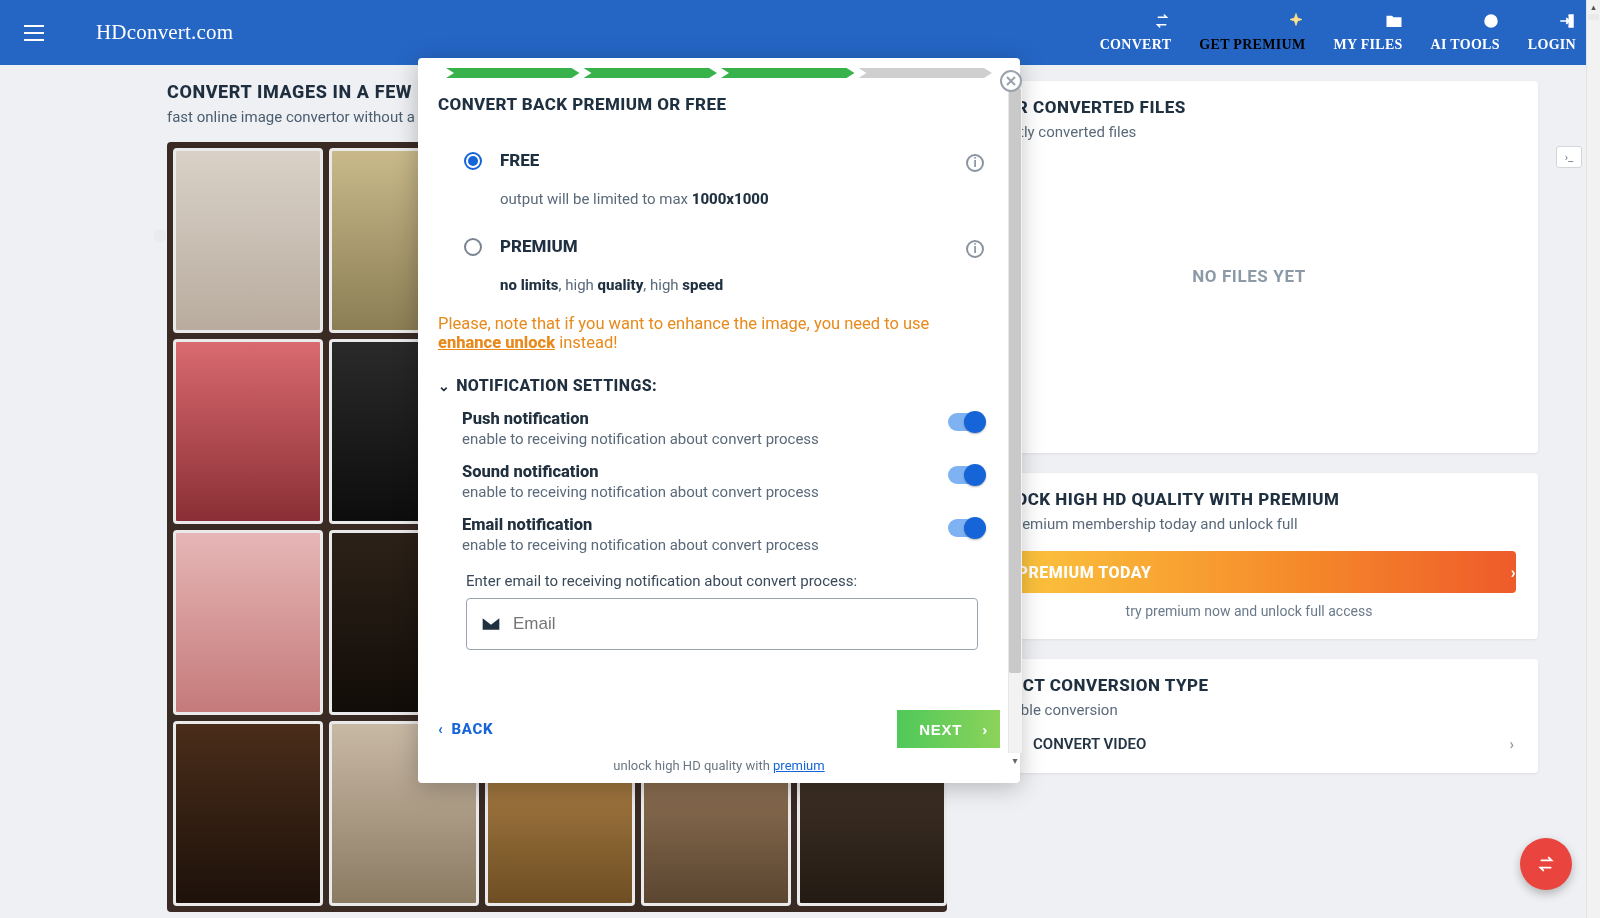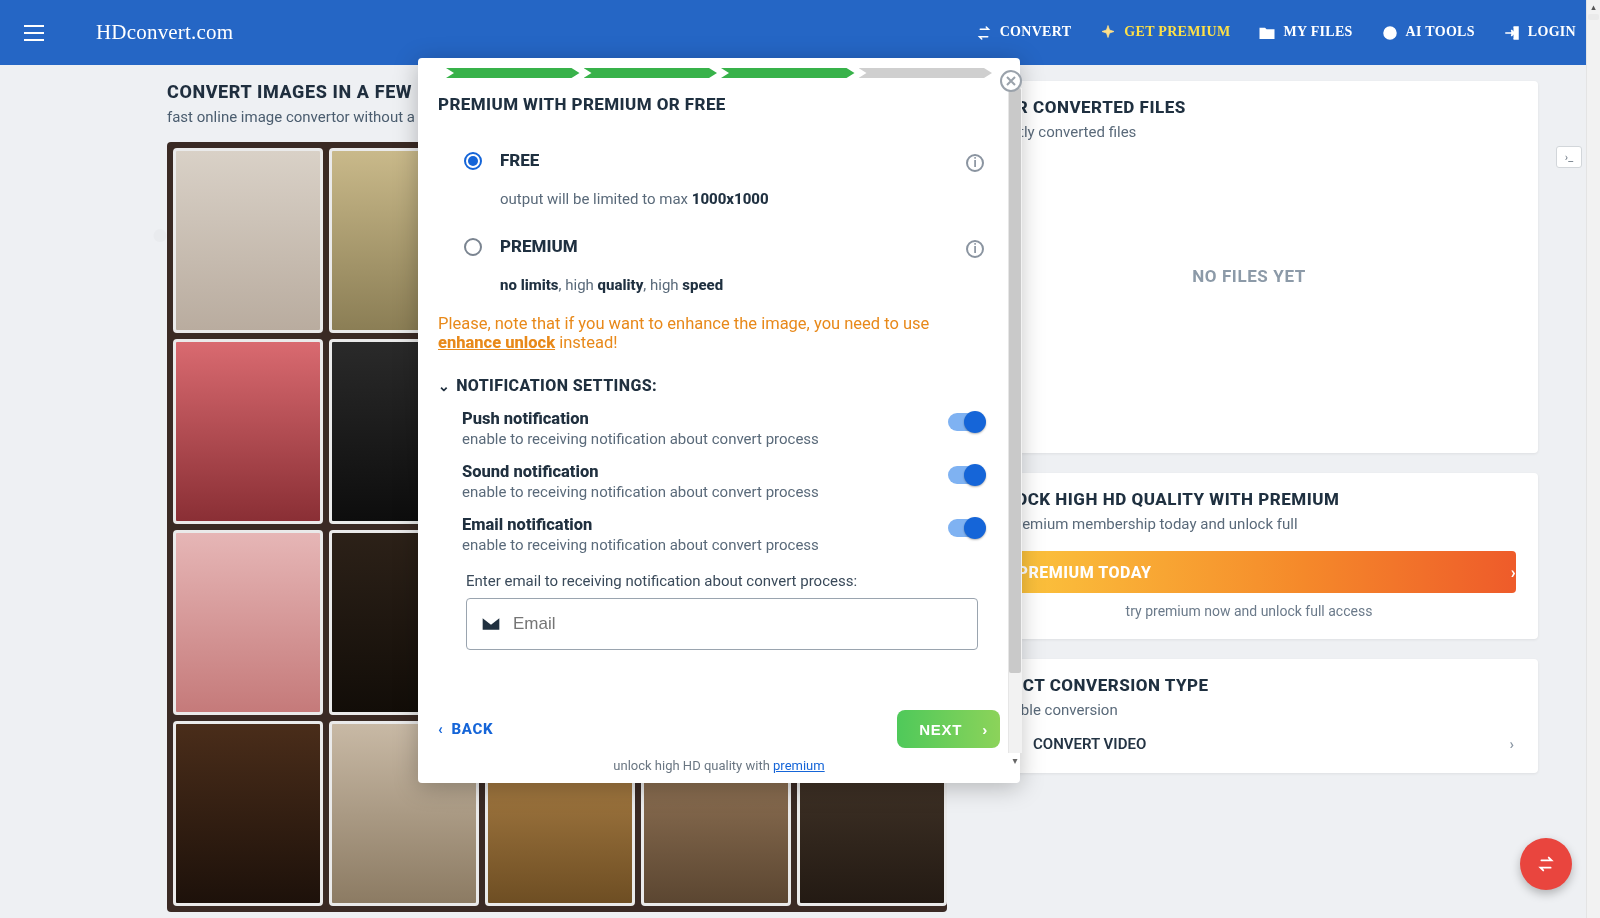--- a/index.html
+++ b/index.html
@@ -3,23 +3,23 @@
 <meta charset="utf-8">
 <style>
 * { margin: 0; padding: 0; box-sizing: border-box; }
 body { font-family: -apple-system, BlinkMacSystemFont, "Segoe UI", Roboto, Helvetica, Arial, sans-serif; background: #eef0f3; overflow: hidden; height: 918px; width: 1600px; position: relative; }
 
 .header { height: 65px; background: #2566c5; display: flex; align-items: center; padding: 0 24px; color: #fff; font-family: Liberation Serif, serif; }
 .menu-btn { width: 36px; height: 36px; display: flex; flex-direction: column; justify-content: center; gap: 5px; cursor: pointer; }
 .menu-btn span { display: block; height: 2px; background: #fff; width: 20px; }
 .brand { font-size: 21px; font-weight: 400; margin-left: 36px; letter-spacing: .2px; }
 .nav { margin-left: auto; display: flex; gap: 28px; align-items: center; }
-.nav-item { display: flex; align-items: flex-start; gap: 7px; font-weight: 700; font-size: 14px; cursor: pointer; letter-spacing: .3px; }
+.nav-item { display: flex; align-items: flex-end; gap: 7px; font-weight: 700; font-size: 14px; cursor: pointer; letter-spacing: .3px; flex-direction: column; }
 .nav-item svg, .nav-item .ic { width: 18px; height: 18px; fill: #fff; stroke: #fff; }
-.nav-item.premium { color: #fde047; }
+.nav-item.premium { color: #000000; }
 .nav-item.premium svg { fill: #ffe08a; stroke: #ffe08a; }
 
 .bg-pattern { position: absolute; inset: 65px 0 0 0; background: #eef0f3; }
 .bg-pattern::before { content:''; position:absolute; inset:0; background-image: radial-gradient(circle at 10% 20%, rgba(0,0,0,.03) 6px, transparent 7px), radial-gradient(circle at 88% 30%, rgba(0,0,0,.03) 8px, transparent 9px); opacity:.7; }
 
 .main { position:absolute; top:65px; left:0; right:14px; bottom:0; display:flex; }
 .left-col { width: 960px; padding: 16px 0 0 167px; color:#1f2e3e; }
 .left-title { font-size: 18px; font-weight: 800; letter-spacing: .6px; margin-bottom: 6px; color:#1f2e3e; }
 .left-sub { font-size: 15px; color:#4b5d6f; margin-bottom: 16px; }
 
@@ -79,21 +79,21 @@
 .toggle { position:absolute; right:16px; top:14px; width:36px; height:18px; background:#7fb2f2; border-radius:10px; cursor:pointer; }
 .toggle::after { content:''; position:absolute; right:-2px; top:-2px; width:22px; height:22px; background:#1565d8; border-radius:50%; box-shadow:0 1px 2px rgba(0,0,0,.3); }
 
 .elabel { font-size:15px; color:#3a4a5a; padding: 14px 0 8px 28px; }
 .ebox { margin: 0 0 0 28px; border:1px solid #9aa4af; border-radius:4px; height:52px; display:flex; align-items:center; padding:0 14px; gap:12px; width: 512px; }
 .ebox svg { width:20px; height:16px; fill:#20303f; }
 .ebox input { border:none; outline:none; font-size:17px; color:#6a7682; flex:1; background:transparent; }
 
 .mfoot { padding: 18px 20px 10px 20px; display:flex; align-items:center; }
 .back { color:#1565d8; font-weight:800; letter-spacing:.7px; display:flex;align-items:center;gap:8px; cursor:pointer; font-size:15px; }
-.next { margin-left:auto; background: linear-gradient(90deg, #4fc95a, #8cd35a); color:#fff; font-weight:800; letter-spacing:.7px; height:38px; padding:0 38px 0 22px; border-radius:8px; display:flex;align-items:center; gap:12px; cursor:pointer; position:relative; border:none; font-size:15px; }
+.next { margin-left:auto; background: linear-gradient(90deg, #4fc95a, #8cd35a); color:#fff; font-weight:800; letter-spacing:.7px; height:38px; padding:0 38px 0 22px; border-radius:0; display:flex;align-items:center; gap:12px; cursor:pointer; position:relative; border:none; font-size:15px; }
 .next .ar { position:absolute; right:12px; }
 .unlock { text-align:center; font-size:13px; color:#6a7682; padding-bottom: 10px; }
 .unlock a { color:#1565d8; text-decoration:underline; }
 
 .fab { position:absolute; right:28px; bottom:28px; width:52px;height:52px;border-radius:50%; background:#e9453e; display:flex;align-items:center;justify-content:center; box-shadow:0 4px 10px rgba(0,0,0,.25); cursor:pointer; }
 .fab svg { width:22px;height:22px; stroke:#fff; fill:none; stroke-width:2; }
 
 .page-scroll { position:absolute; right:0; top:0; bottom:0; width:14px; background:#f2f2f2; border-left:1px solid #e4e4e4; }
 .page-scroll .up { position:absolute; top:0; left:0;right:0;height:14px;display:flex;align-items:center;justify-content:center;font-size:9px;color:#555; }
 .page-scroll .thumb { position:absolute; top:14px; left:1px; right:1px; height:4px; background:#bcbcbc; border-radius:2px; }
@@ -224,21 +224,21 @@
   </div>
 
   <div class="progress">
     <div class="seg done"></div>
     <div class="seg done"></div>
     <div class="seg done"></div>
     <div class="seg"></div>
   </div>
 
   <div class="mbody">
-    <div class="mtitle">PREMIUM WITH PREMIUM OR FREE</div>
+    <div class="mtitle">CONVERT BACK PREMIUM OR FREE</div>
 
     <div class="opt">
       <div class="radio sel"></div>
       <div class="opt-body">
         <div class="optn">FREE</div>
         <div class="opts"><span>output will be limited to max </span><b>1000x1000</b></div>
       </div>
       <div class="info-ic">i</div>
     </div>
 

